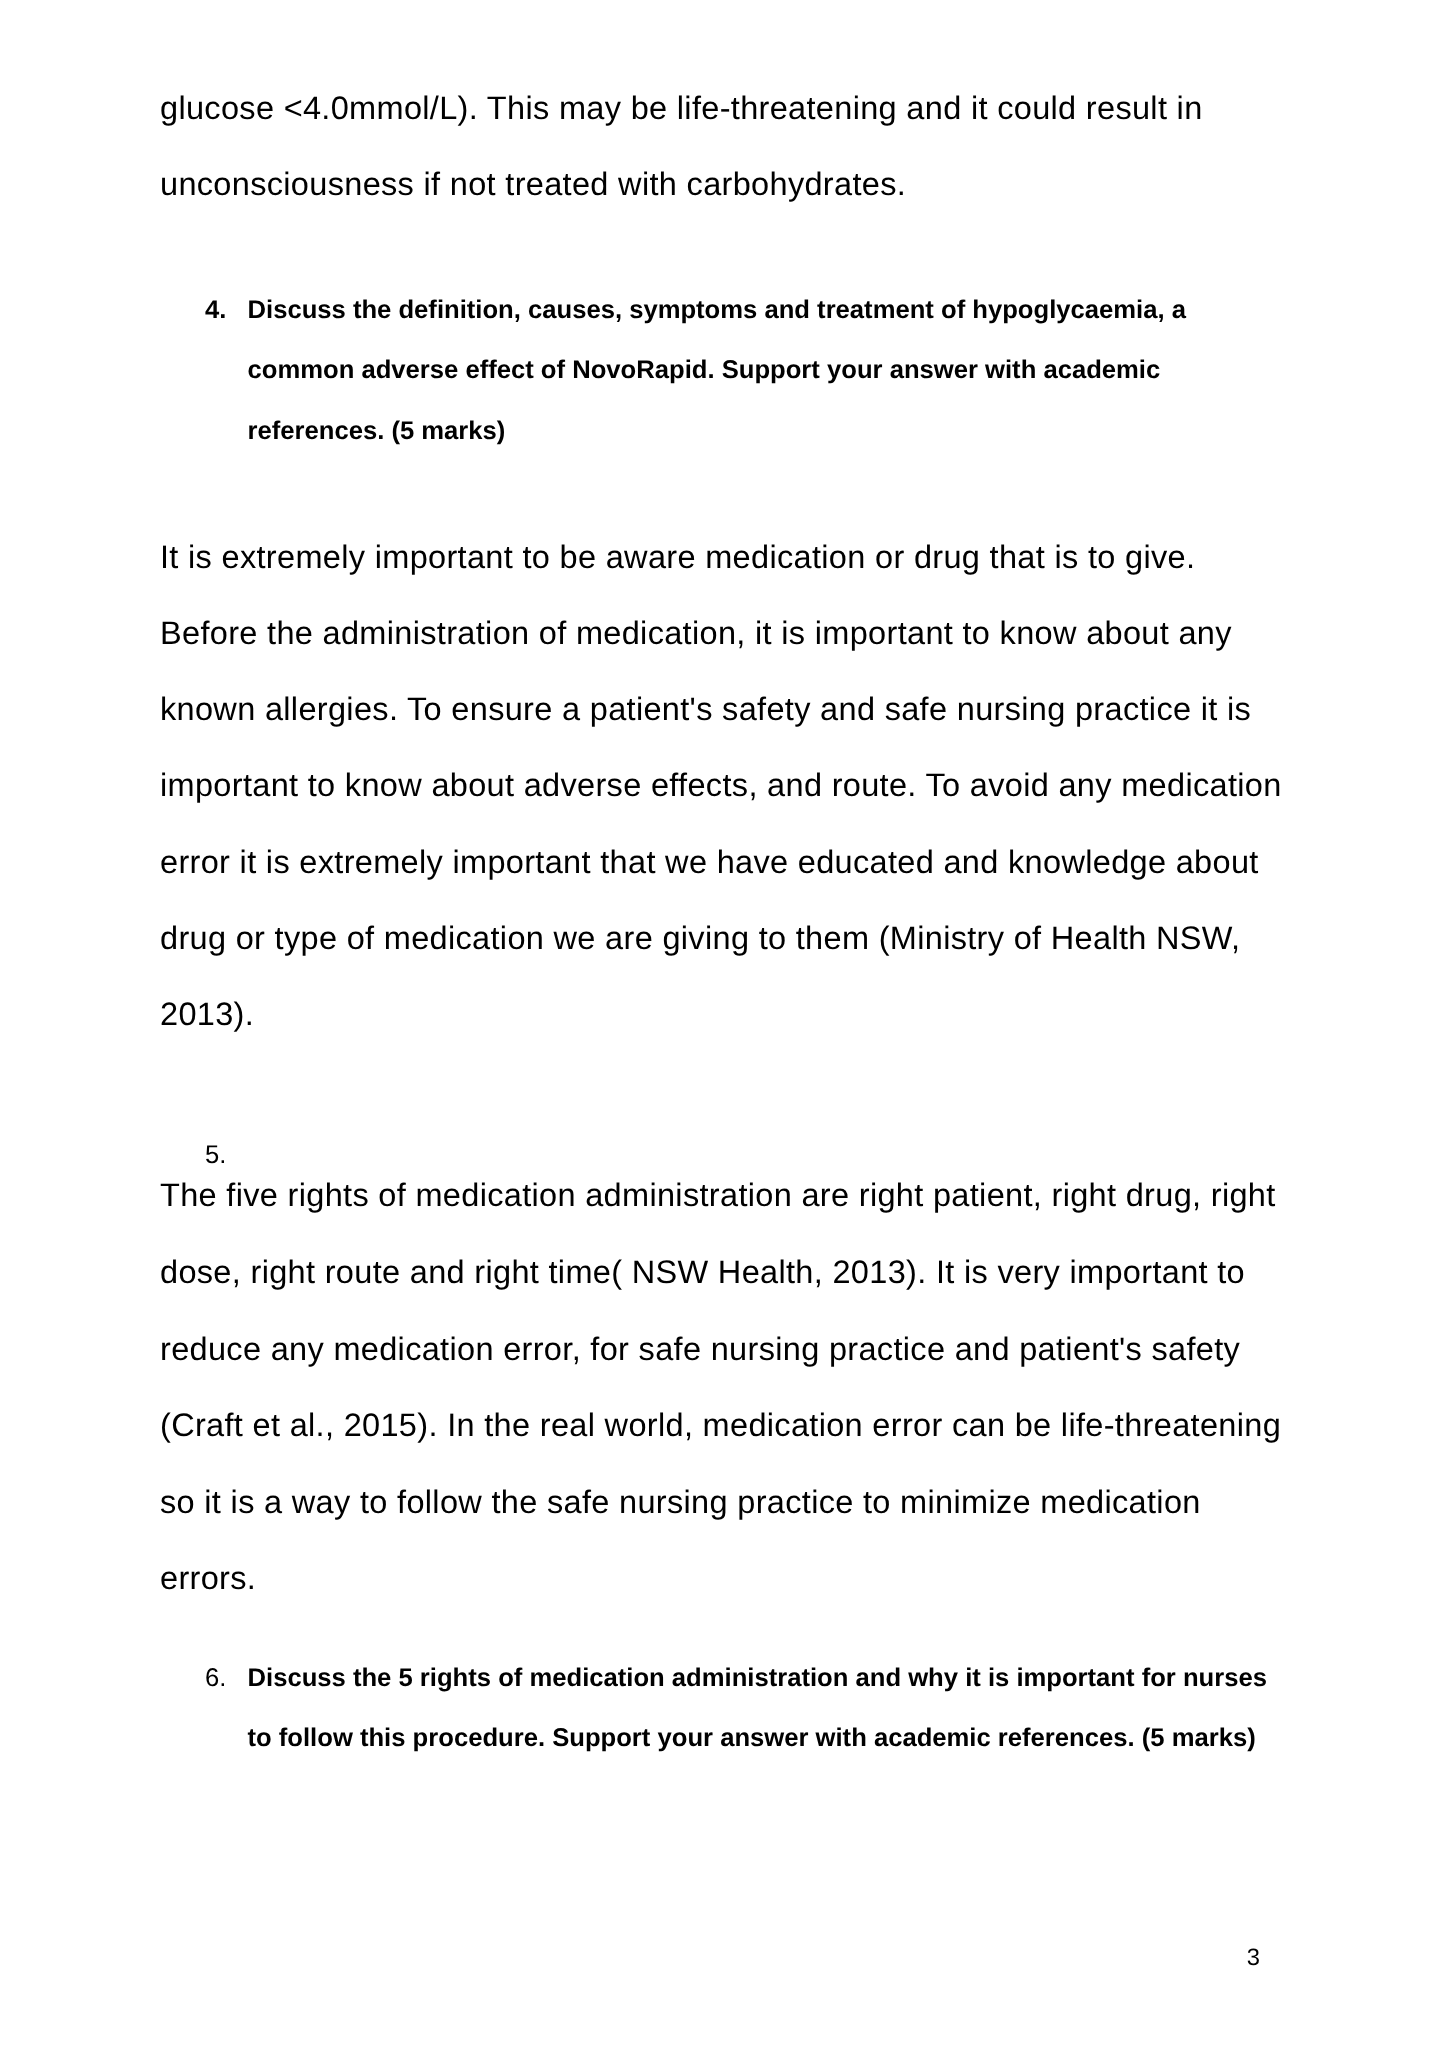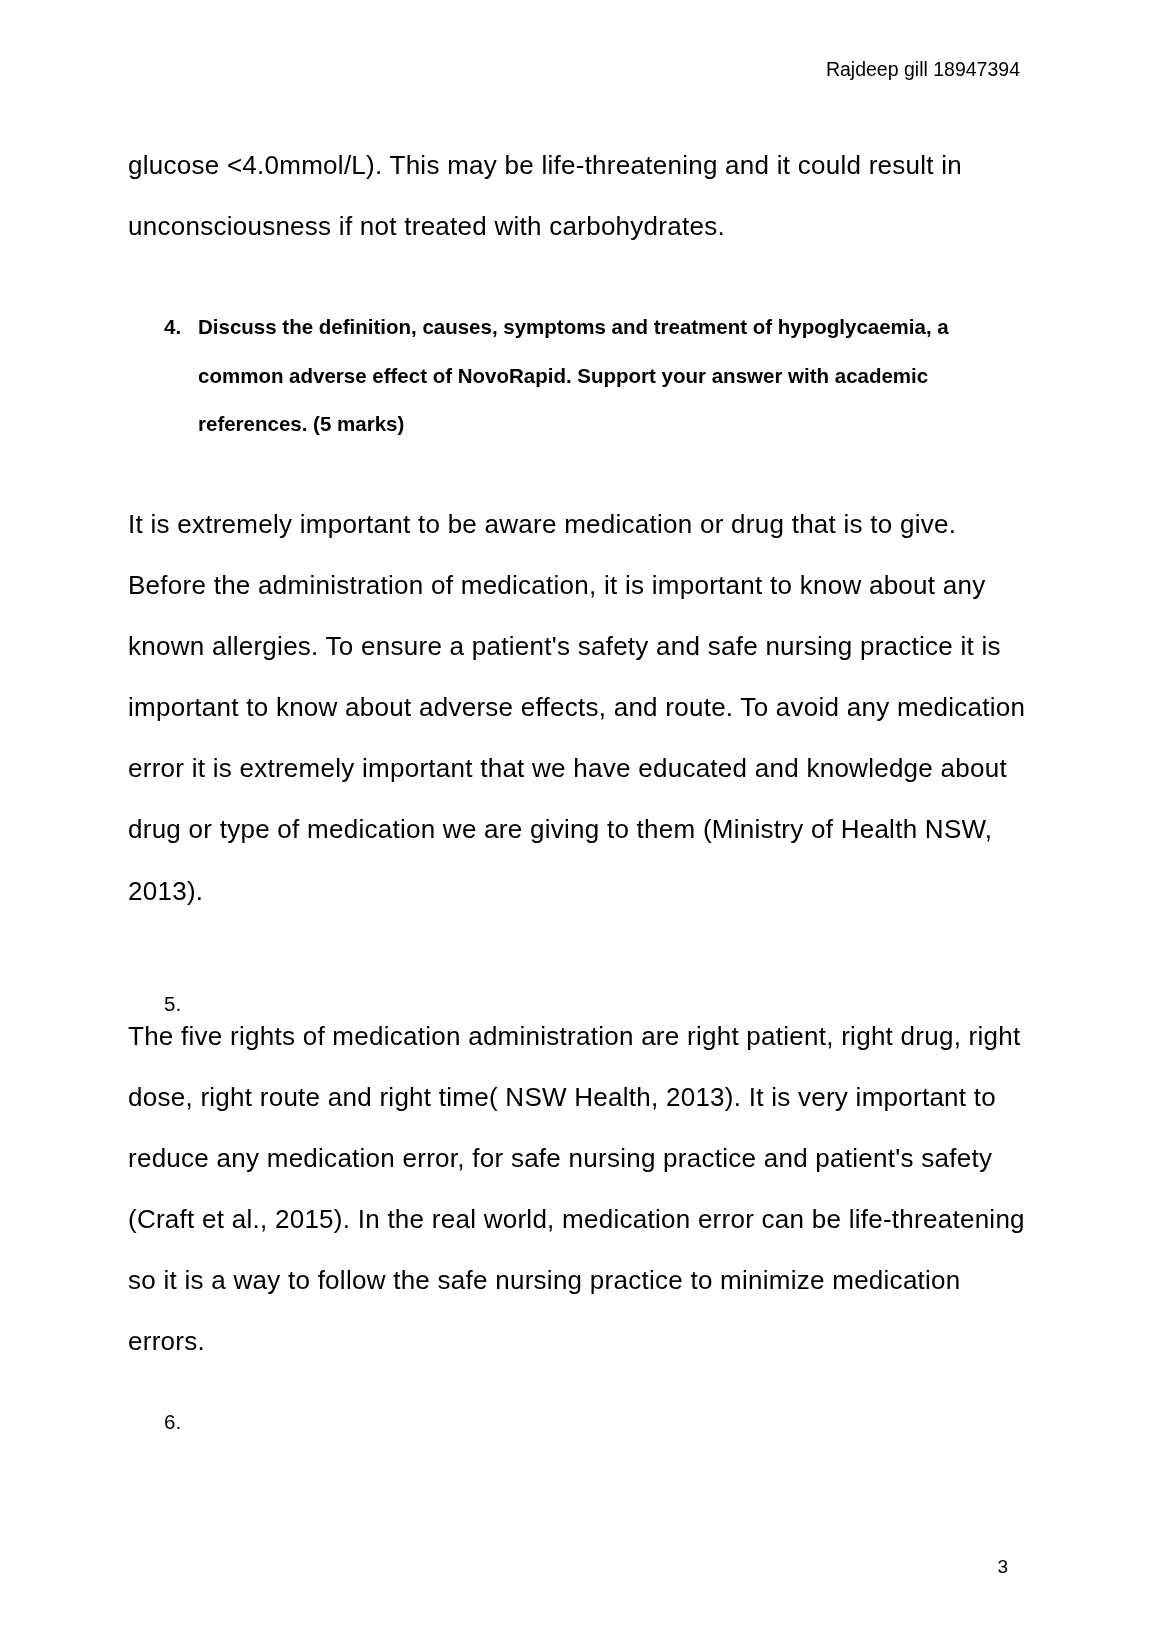--- a/index.html
+++ b/index.html
@@ -73,23 +73,20 @@
     bottom: 62px;
     font-size: 19px;
     line-height: 1;
   }
 </style>
 </head>
 <body>
 
 <div class="page">
 
-  <div class="header">
-    <span>Rajdeep gill 18947394</span>
-  </div>
 
   <p class="body-text">glucose &lt;4.0mmol/L). This may be life-threatening  and it could result in unconsciousness if not treated with carbohydrates.</p>
 
   <div class="gap-med"></div>
 
   <ol class="qlist">
     <li class="bold-q">
       <span class="num boldnum">4.</span>
       <span class="q-text">Discuss the definition, causes, symptoms and treatment of hypoglycaemia, a common adverse effect of NovoRapid. Support your answer with academic references. (5 marks)</span>
     </li>
@@ -109,18 +106,19 @@
 
   <div class="gap-small"></div>
 
   <p class="body-text"> The five rights of medication administration are right patient, right drug, right dose, right route and right time( NSW Health, 2013). It is very important to reduce any medication error, for safe nursing practice and patient's safety (Craft et al., 2015). In the real world, medication error can be life-threatening so it is a way to follow the safe nursing practice to minimize medication errors.</p>
 
   <div class="gap-small"></div>
 
   <ol class="qlist">
     <li class="bold-q">
       <span class="num normalnum">6.</span>
+      <span class="q-text">Discuss the 5 rights of medication administration and why it is important for nurses to follow this procedure. Support your answer with academic references. (5 marks)</span>
     </li>
   </ol>
 
   <div class="page-number">3</div>
 
 </div>
 
 </body></html>

